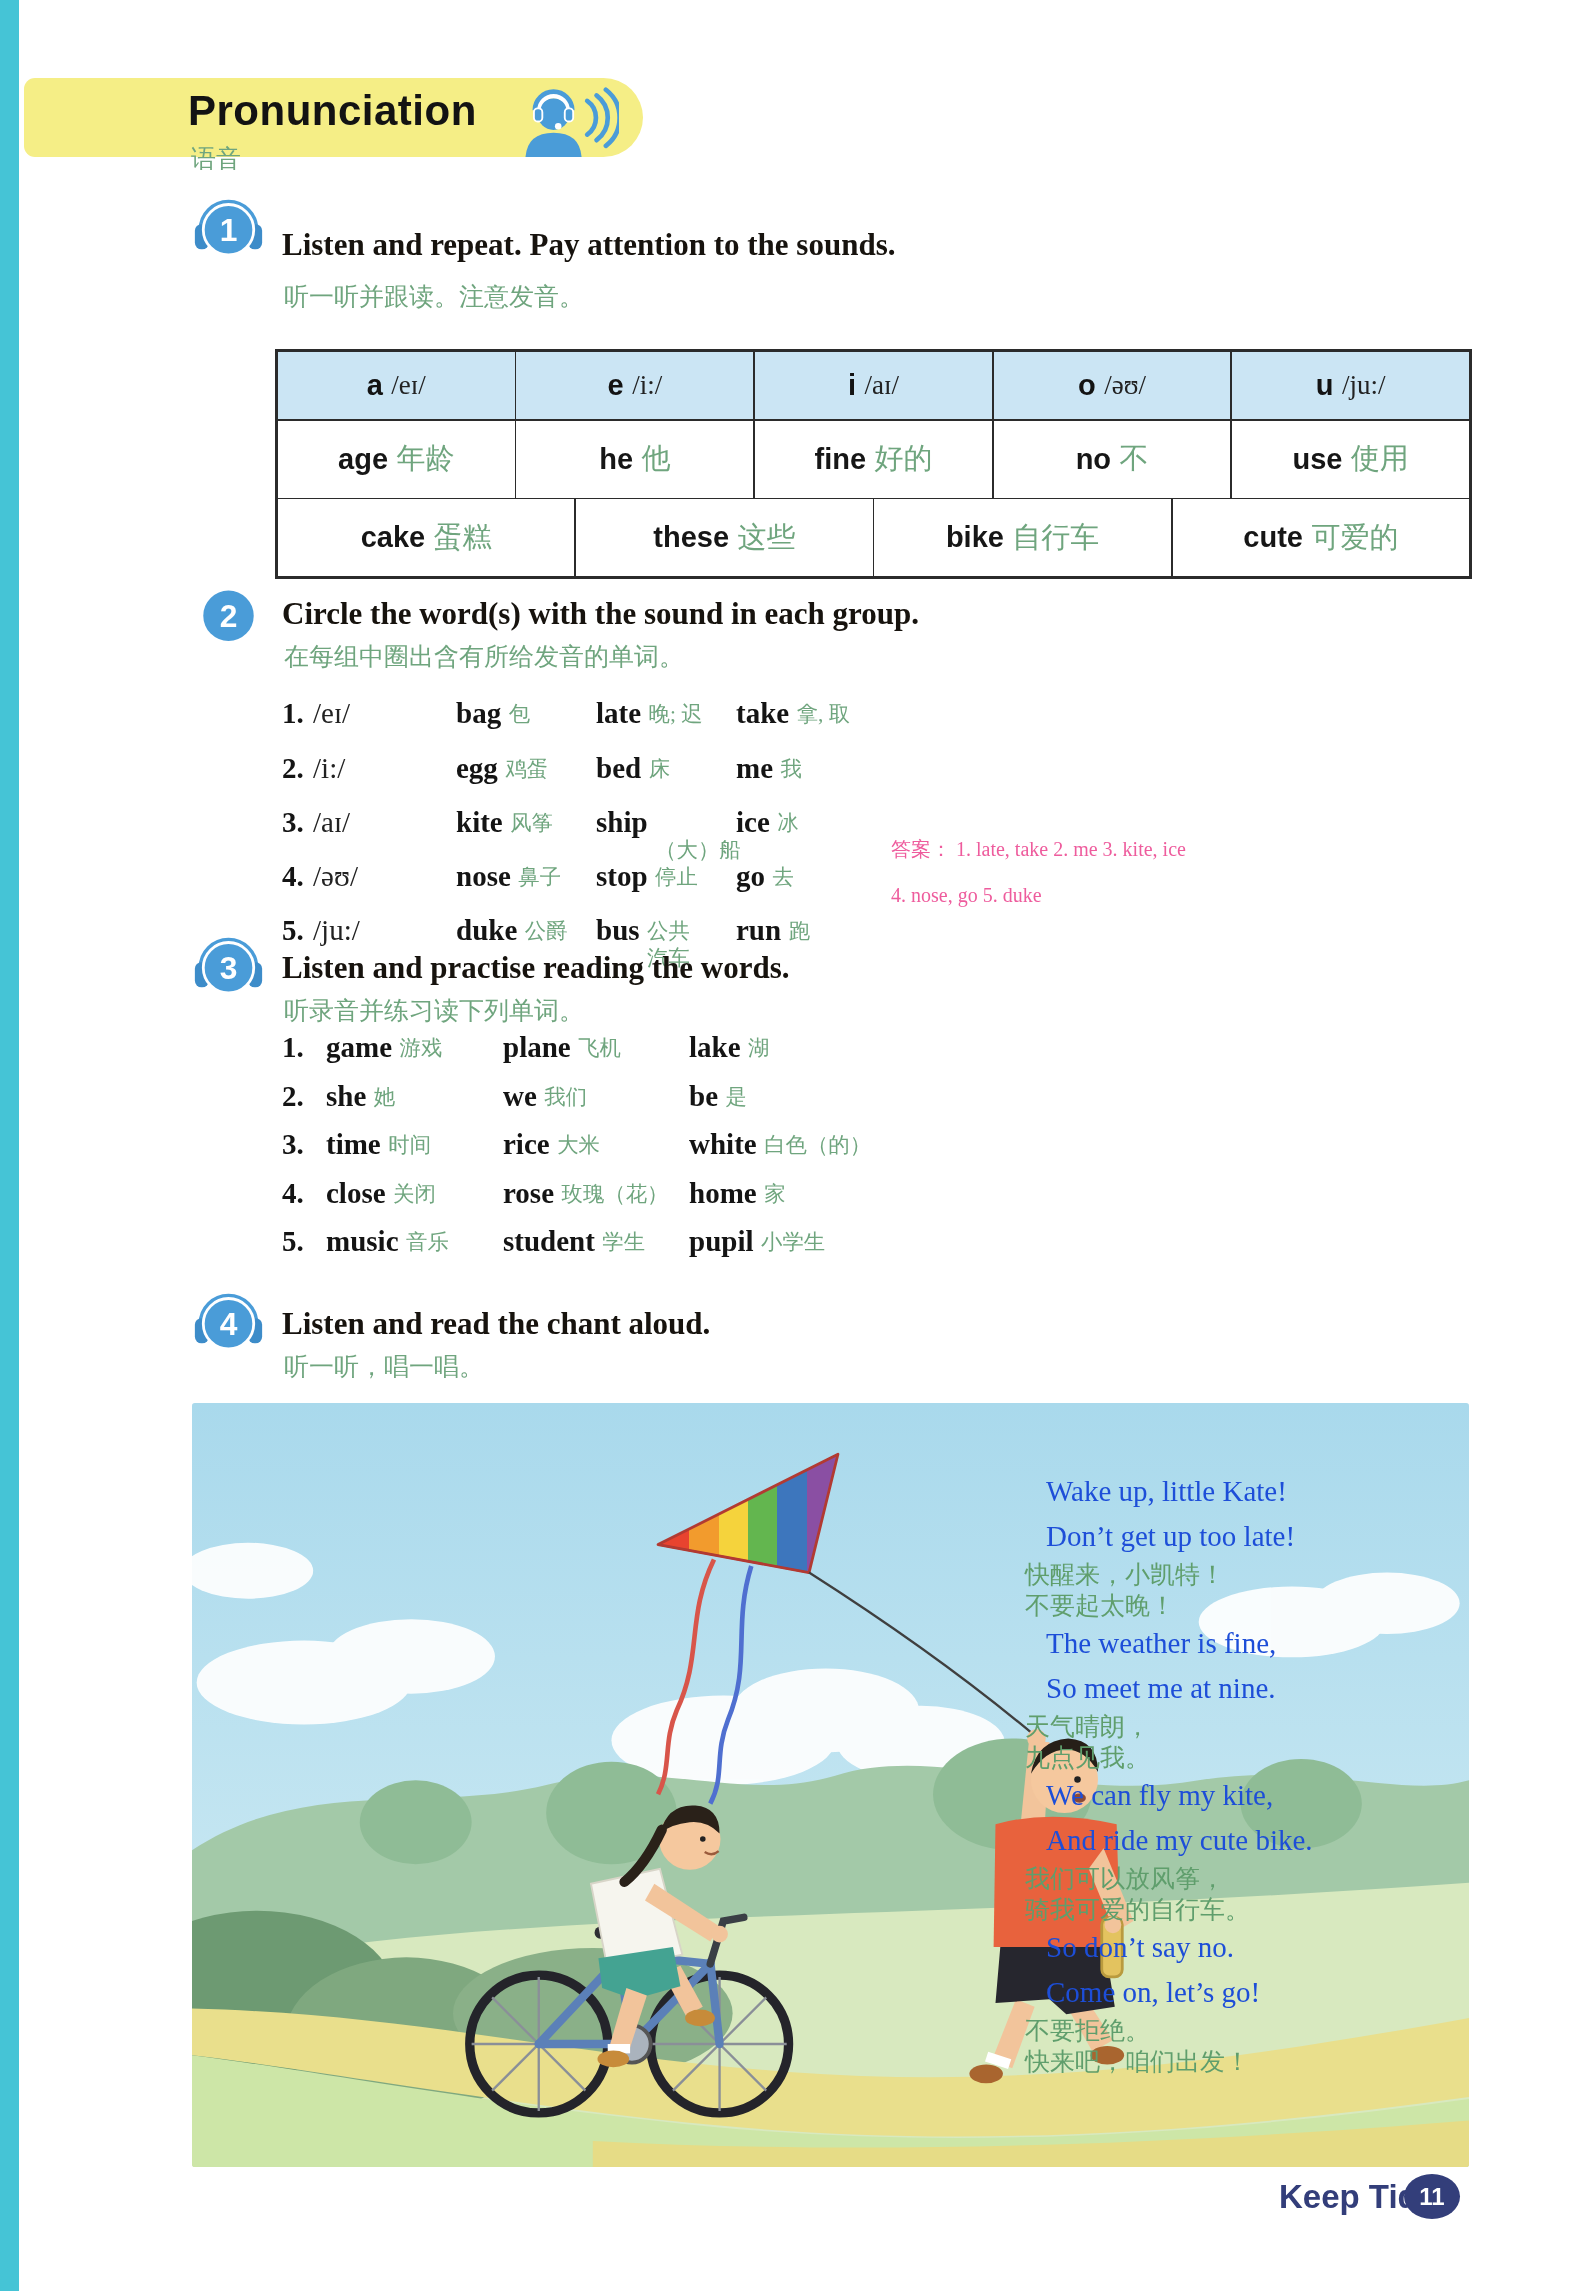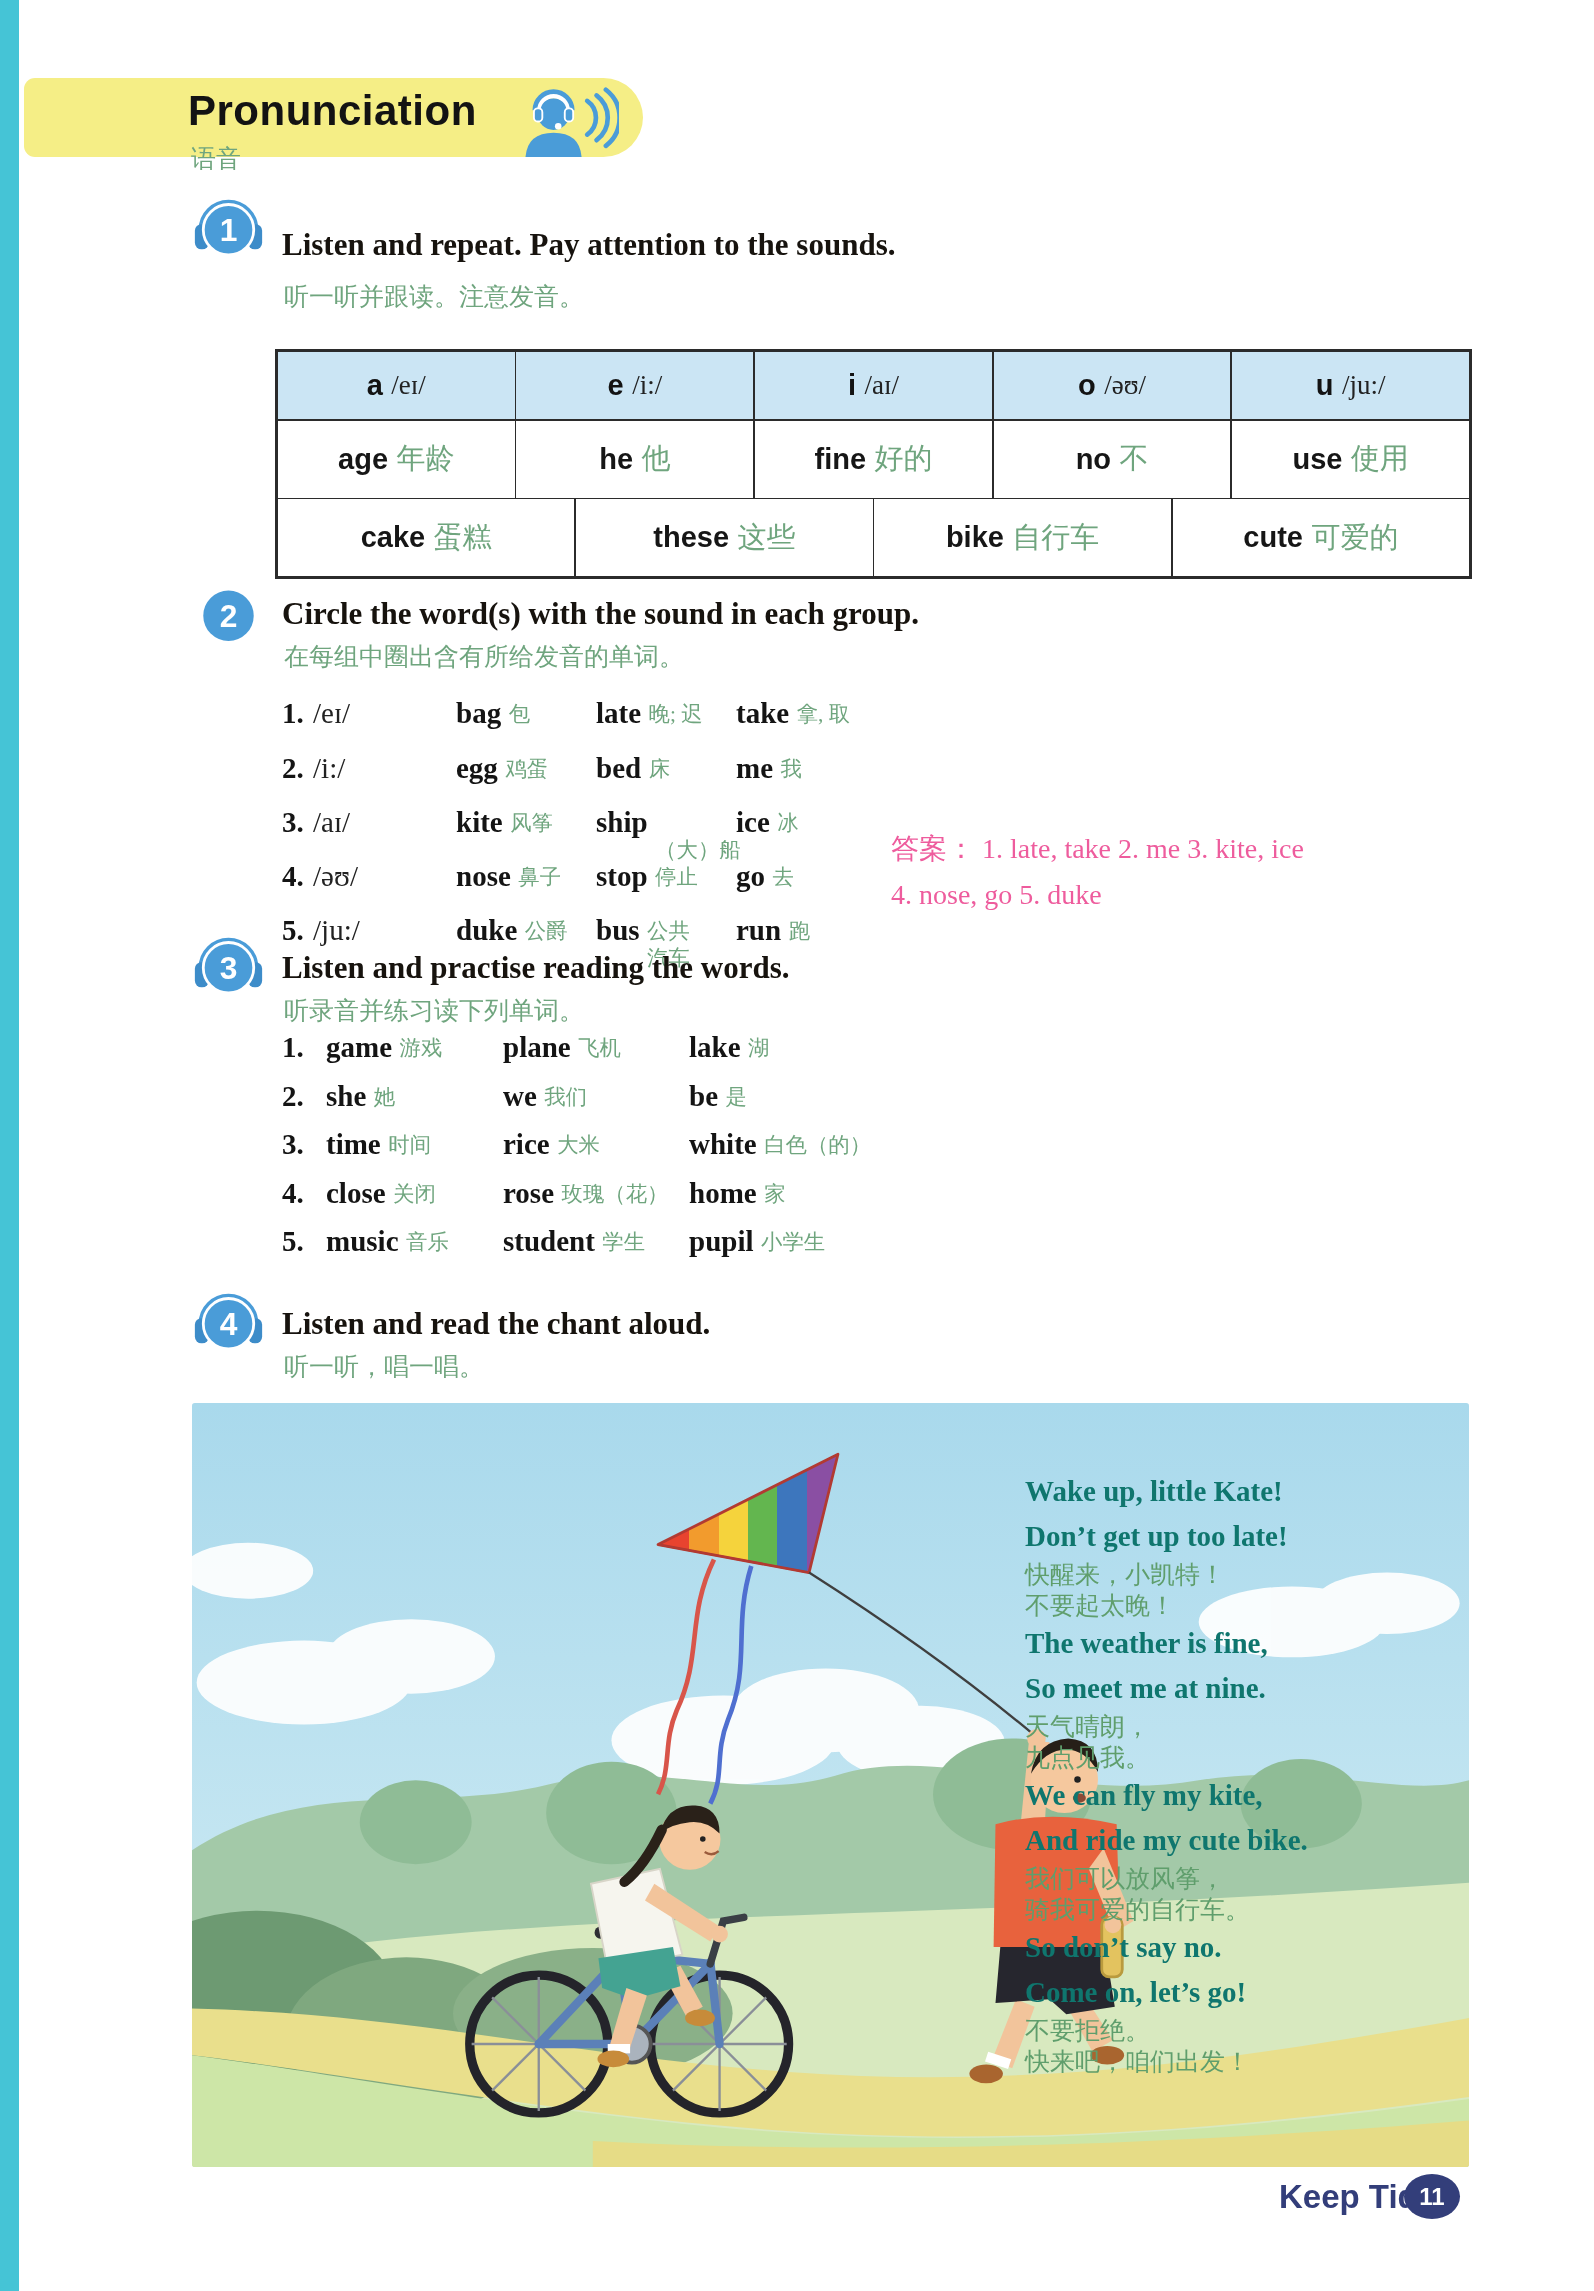--- a/index.html
+++ b/index.html
@@ -34,27 +34,27 @@
   .exrow{position:absolute;left:282px;width:932px;height:43px;font-size:29px;line-height:37px;}
   .exrow .cell{position:absolute;top:0;white-space:nowrap;}
   .exnum{font-weight:700;color:#141414;}
   .ipa{font-weight:400;color:#222;margin-left:9.3px;}
   .wd{font-weight:700;color:#141414;}
   .zh{font-size:21.4px;line-height:27px;color:#6fa57e;margin-left:7.5px;display:inline-block;
       vertical-align:top;position:relative;top:5.6px;white-space:pre-line;max-width:89px;}
   .e2 .c1{left:174px}.e2 .c2{left:314px}.e2 .c3{left:454px}
   .e3 .c1{left:44px}.e3 .c2{left:221px}.e3 .c3{left:407px}
 
-  .answers{position:absolute;left:891px;top:826px;width:559px;font-size:28px;line-height:46px;color:#ee5c9d;}
+  .answers{position:absolute;left:891px;top:826px;width:559px;font-size:20px;line-height:46px;color:#ee5c9d;}
 
   
   .illus{position:absolute;left:192px;top:1403px;width:1277px;height:764px;border-radius:2.8px;overflow:hidden;}
   .illus svg{display:block;width:100%;height:100%;}
   .chant{position:absolute;left:833px;top:66px;width:438px;}
-  .chant .en{font-size:29px;font-weight:700;color:#0f766e;line-height:45px;white-space:nowrap;}
+  .chant .en{font-size:29px;font-weight:400;color:#1d4ed8;line-height:45px;white-space:nowrap;margin-left:21px;}
   .chant .zhl{font-size:25px;color:#5f9e6c;line-height:31px;white-space:nowrap;}
 
   
   .footer-label{position:absolute;left:1279px;top:2178px;font-family:"Liberation Sans",sans-serif;
       font-weight:700;font-size:33px;color:#333e7a;white-space:nowrap;}
   .page-badge{position:absolute;left:1404px;top:2174px;width:56px;height:45px;border-radius:50%;
       background:#333e7a;color:#fff;font-family:"Liberation Sans",sans-serif;font-weight:700;font-size:24px;
       display:flex;align-items:center;justify-content:center;}
 </style>
 </head>

